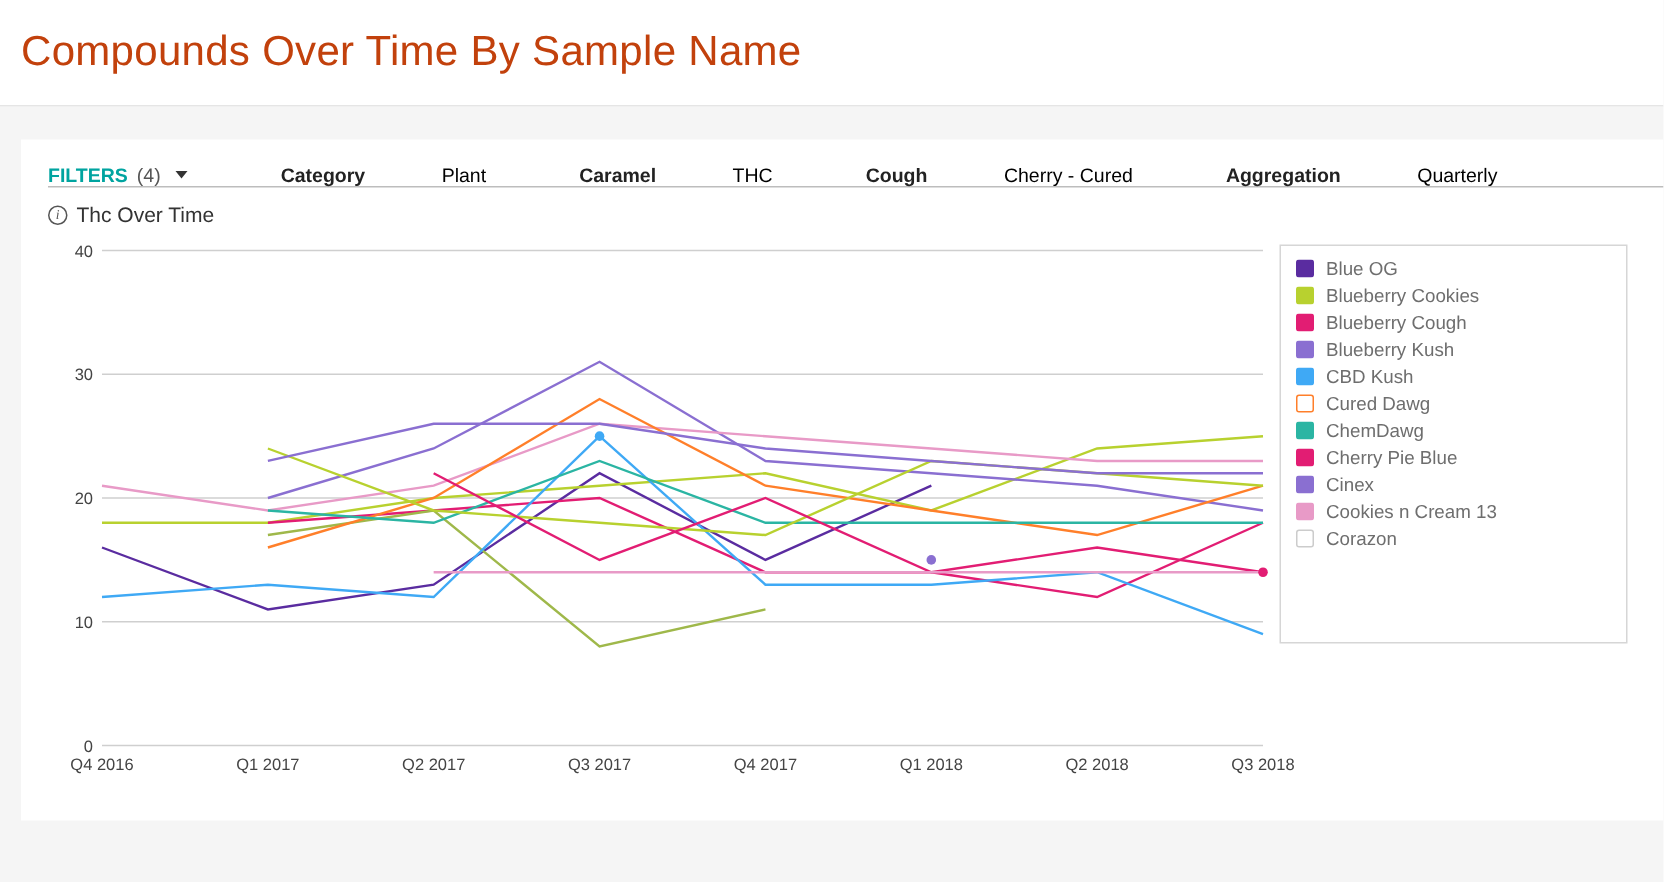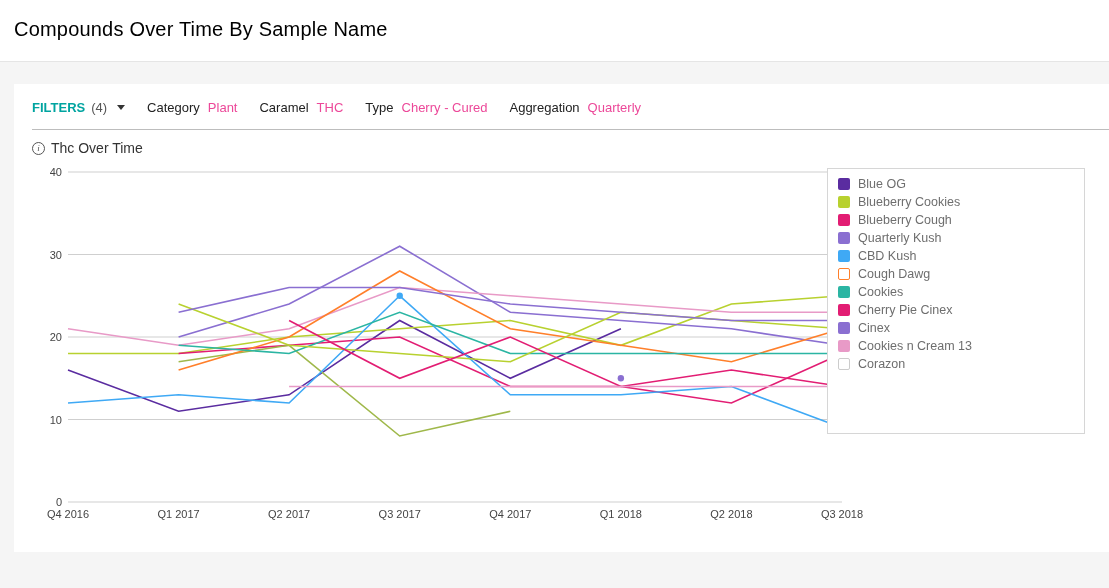--- a/index.html
+++ b/index.html
@@ -10,59 +10,58 @@
     width: 1109px;
     height: 588px;
     overflow: hidden;
   }
   .page-header {
     background: #fff;
     padding: 18px 14px 20px 14px;
     border-bottom: 1px solid #e5e5e5;
   }
   .page-title {
-    font-size: 20px;
+    font-size: 28px;
     font-weight: 300;
-    color: #000000;
+    color: #c2410c;
     letter-spacing: 0.2px;
   }
   .panel {
     background: #fff;
     margin: 22px 0 0 14px;
     padding: 16px 0 20px 18px;
   }
   .filter-bar {
     display: flex;
     align-items: center;
     gap: 22px;
     font-size: 13px;
     border-bottom: 1px solid #bdbdbd;
-    padding-bottom: 14px;
     margin-right: 0;
   }
   .filter-left {
     display: flex;
     align-items: center;
     gap: 6px;
     color: #00a4a0;
     font-weight: 600;
     cursor: pointer;
   }
   .filter-count { color: #555; font-weight: 500; }
   .caret-down {
     display: inline-block;
     width: 0; height: 0;
     border-left: 4px solid transparent;
     border-right: 4px solid transparent;
     border-top: 5px solid #333;
     margin-left: 4px;
   }
   .fgroup { display: flex; gap: 8px; align-items: baseline; }
-  .flabel { color: #222; font-weight: 400; }
-  .fval { color: #ec4899; font-weight: 400; }
+  .flabel { color: #222; font-weight: 700; margin-left: 40px; }
+  .fval { color: #000000; font-weight: 400; margin-left: 43px; }
   .chart-header {
     display: flex;
     align-items: center;
     gap: 6px;
     margin-top: 10px;
     font-size: 14px;
     color: #333;
     font-weight: 500;
   }
   .info-icon {
@@ -80,21 +79,21 @@
   .chart-wrap {
     position: relative;
     margin-top: 6px;
     display: flex;
   }
   svg.chart { display: block; }
   .legend-box {
     position: absolute;
     right: 24px;
     top: 6px;
-    width: 258px;
+    width: 232px;
     height: 266px;
     background: #fff;
     border: 1px solid #d6d6d6;
     font-size: 12.5px;
     overflow: hidden;
     padding: 6px 10px 4px 10px;
   }
   .legend-row {
     display: flex;
     align-items: center;
@@ -131,21 +130,21 @@
     </div>
     <div class="fgroup">
       <span class="flabel">Category</span>
       <span class="fval">Plant</span>
     </div>
     <div class="fgroup">
       <span class="flabel">Caramel</span>
       <span class="fval">THC</span>
     </div>
     <div class="fgroup">
-      <span class="flabel">Type</span>
+      <span class="flabel">Cough</span>
       <span class="fval">Cherry - Cured</span>
     </div>
     <div class="fgroup">
       <span class="flabel">Aggregation</span>
       <span class="fval">Quarterly</span>
     </div>
   </div>
 
   <div class="chart-header">
     <span class="info-icon">i</span>
@@ -203,37 +202,37 @@
         <div class="legend-row">
           <span class="swatch" style="background: rgb(184, 209, 47);"></span>
           <span>Blueberry Cookies</span>
         </div>
         <div class="legend-row">
           <span class="swatch" style="background: rgb(226, 29, 115);"></span>
           <span>Blueberry Cough</span>
         </div>
         <div class="legend-row">
           <span class="swatch" style="background: rgb(138, 111, 209);"></span>
-          <span>Quarterly Kush</span>
+          <span>Blueberry Kush</span>
         </div>
         <div class="legend-row">
           <span class="swatch" style="background: rgb(63, 169, 245);"></span>
           <span>CBD Kush</span>
         </div>
         <div class="legend-row">
           <span class="swatch hollow" style="border-color: rgb(255, 127, 42);"></span>
-          <span>Cough Dawg</span>
+          <span>Cured Dawg</span>
         </div>
         <div class="legend-row">
           <span class="swatch" style="background: rgb(43, 181, 163);"></span>
-          <span>Cookies</span>
+          <span>ChemDawg</span>
         </div>
         <div class="legend-row">
           <span class="swatch" style="background: rgb(226, 29, 115);"></span>
-          <span>Cherry Pie Cinex</span>
+          <span>Cherry Pie Blue</span>
         </div>
         <div class="legend-row">
           <span class="swatch" style="background: rgb(138, 111, 209);"></span>
           <span>Cinex</span>
         </div>
         <div class="legend-row">
           <span class="swatch" style="background: rgb(232, 154, 199);"></span>
           <span>Cookies n Cream 13</span>
         </div>
         <div class="legend-row">

